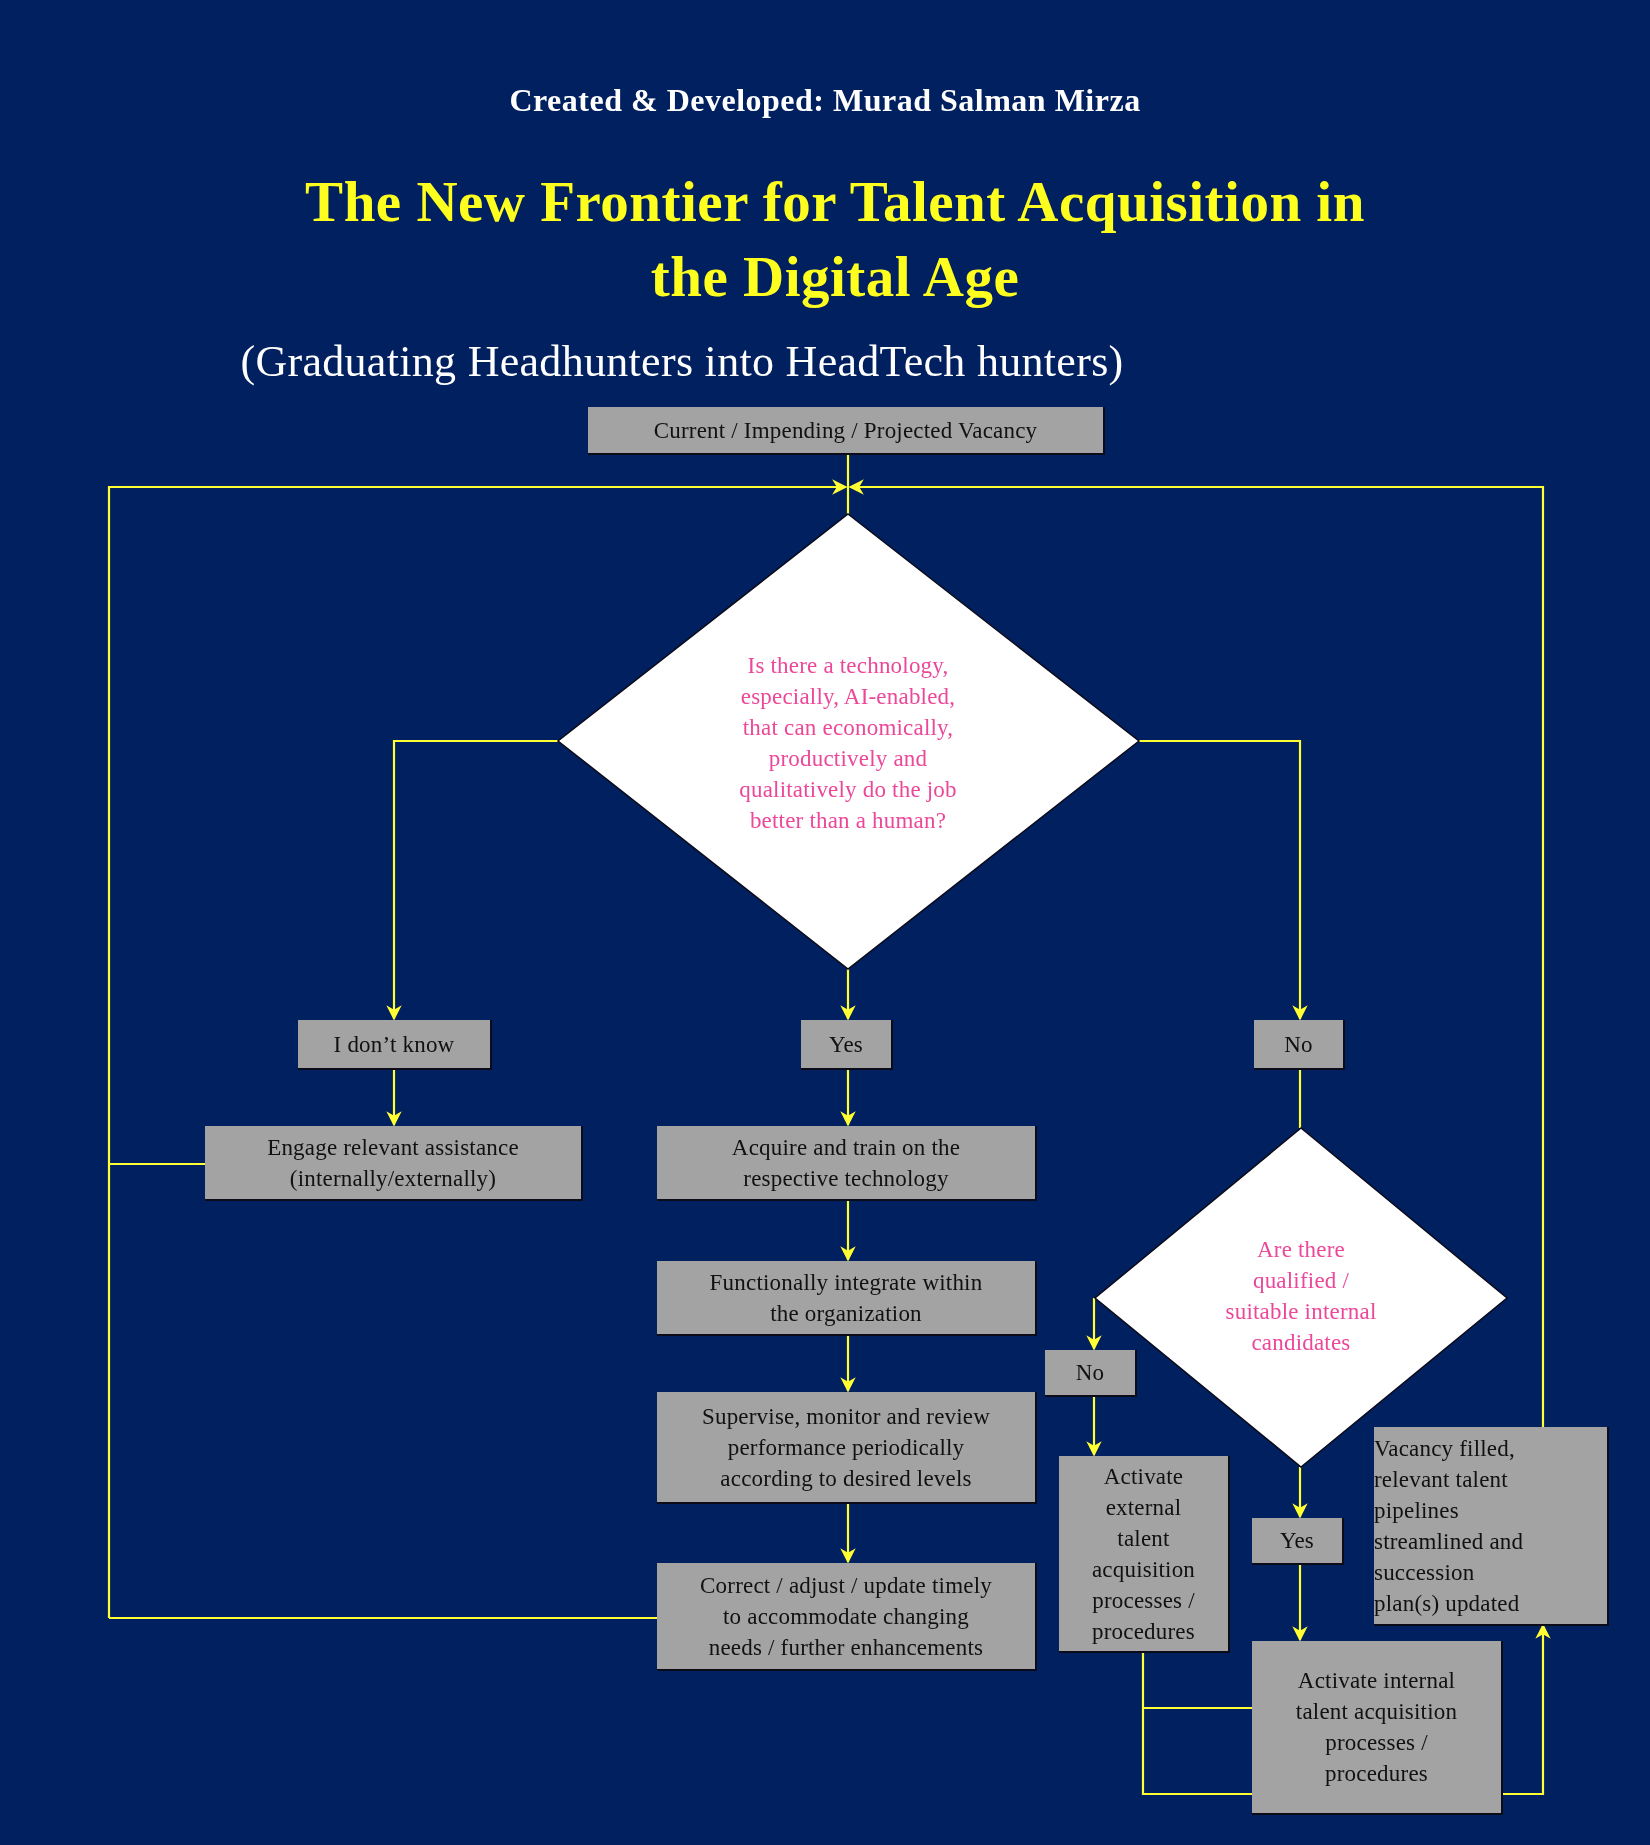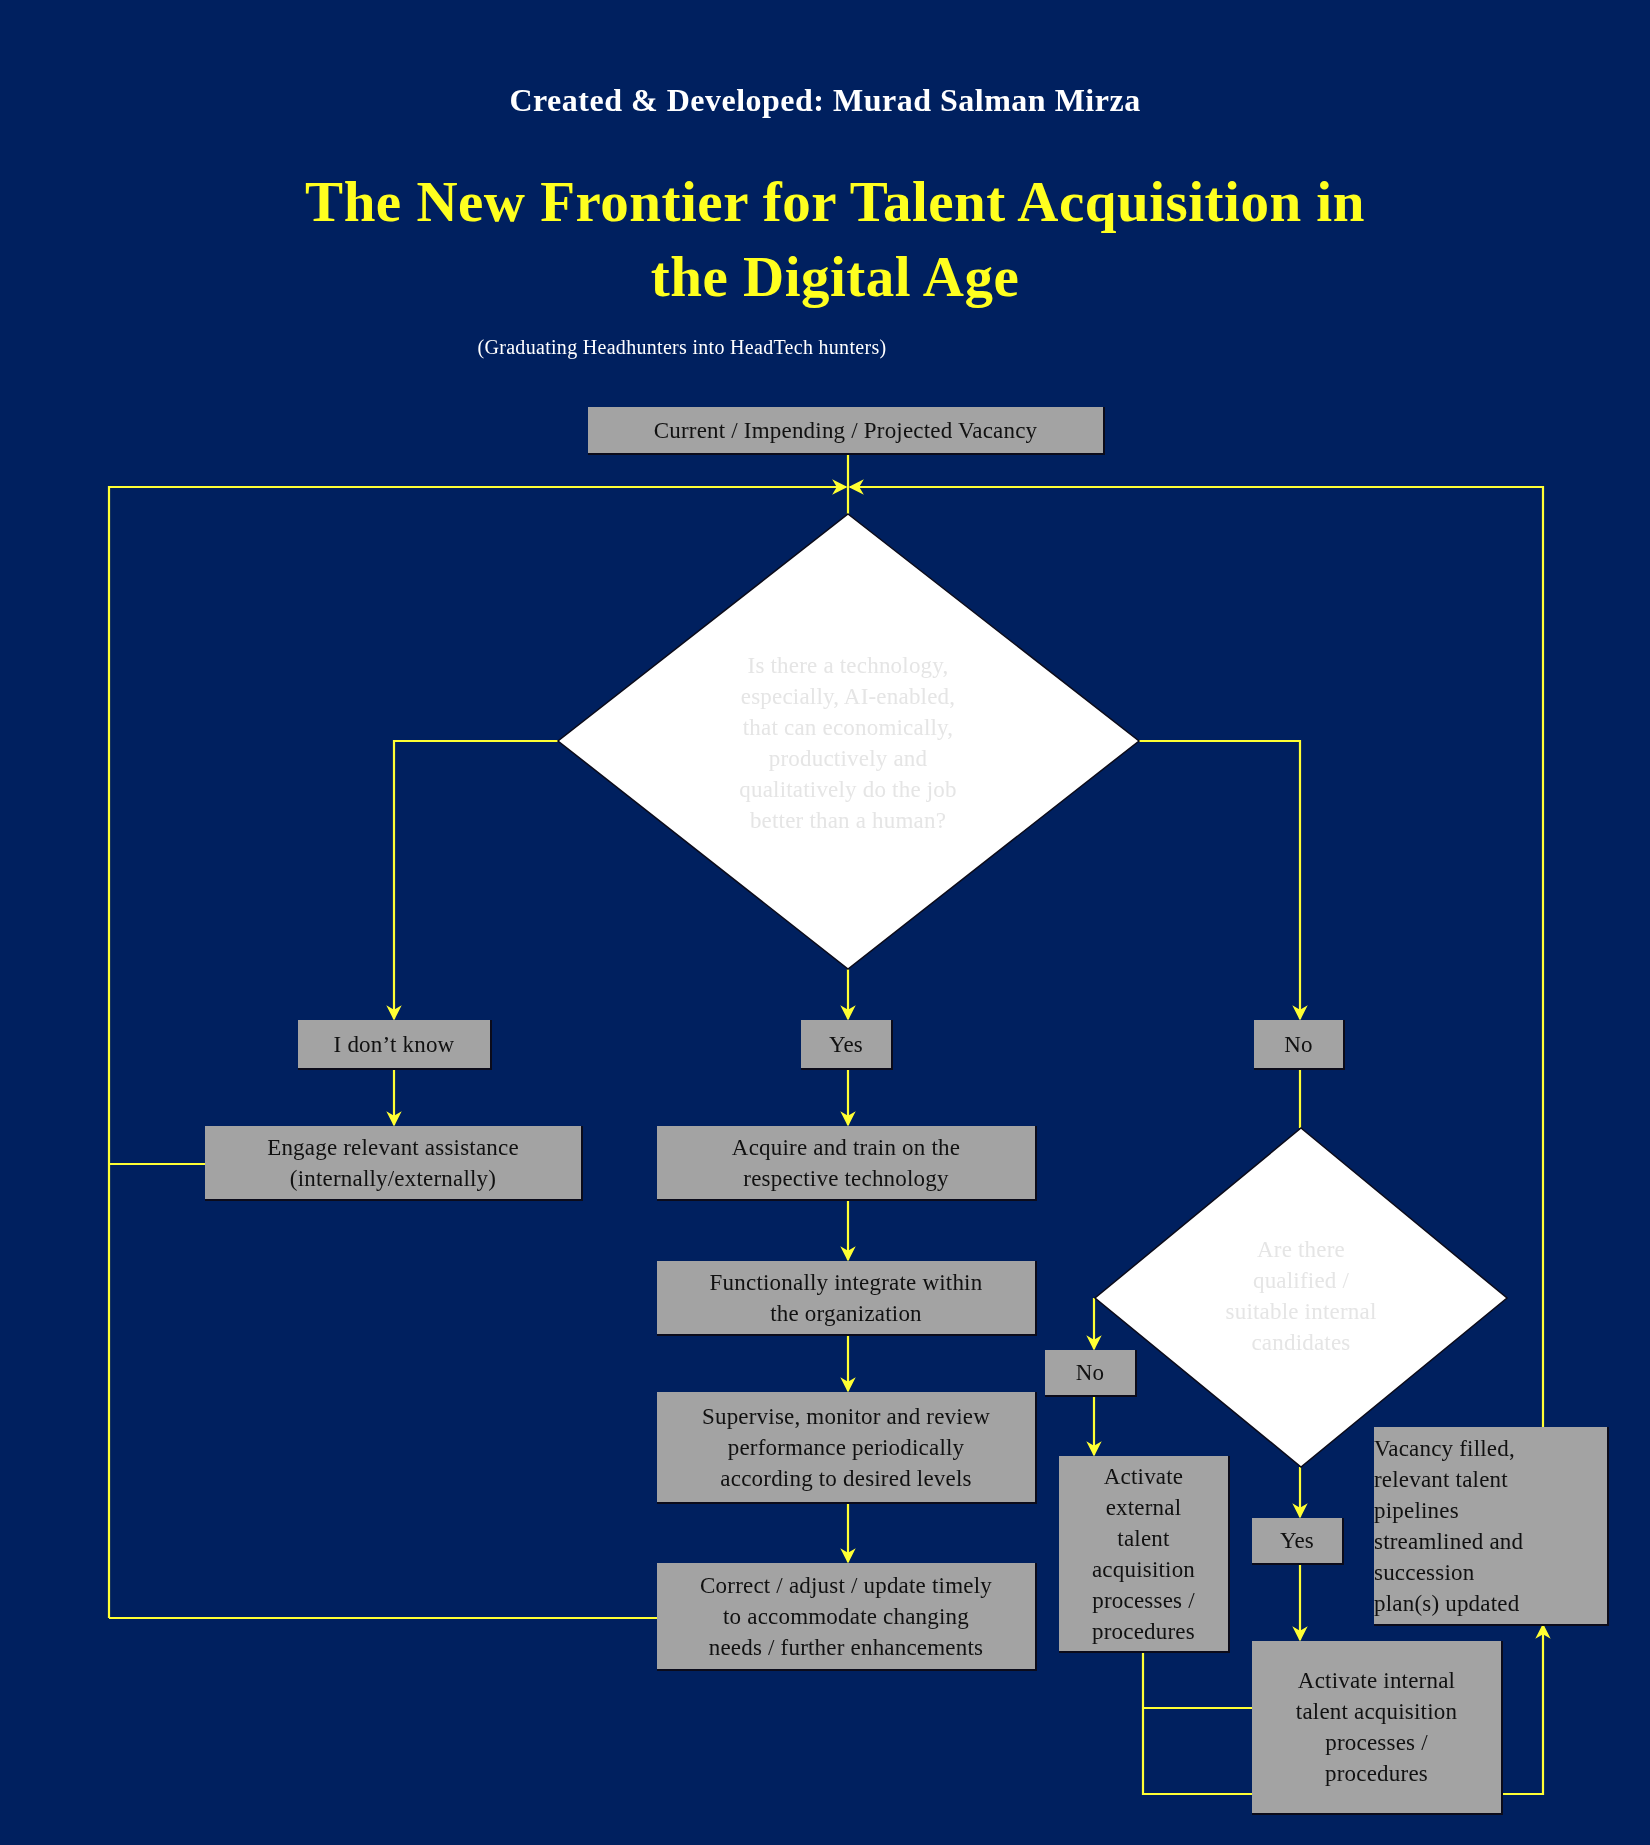--- a/index.html
+++ b/index.html
@@ -11,32 +11,32 @@
   .author {
     position: absolute; left: 0; width: 1650px; top: 82px; text-align: center;
     color: #ffffff; font-weight: bold; font-size: 32px; letter-spacing: 0.5px;
   }
   .title {
     position: absolute; left: 0; width: 1650px; top: 164px; text-align: center;
     color: #ffff1f; font-weight: bold; font-size: 57px; line-height: 75px; letter-spacing: 0.5px; margin-left: 10px;
   }
   .subtitle {
     position: absolute; left: 0; width: 1364px; top: 336px; text-align: center;
-    color: #ffffff; font-size: 20px; letter-spacing: 0.3px;
+    color: #ffffff; font-size: 44px; letter-spacing: 0.3px;
   }
   svg.connectors { position: absolute; left: 0; top: 0; }
   .box {
     position: absolute; background: #a3a3a3; color: #111111;
     box-shadow: 1px 1px 0 1px #0b0b1a;
     display: flex; align-items: center; justify-content: center; text-align: center;
     font-size: 23px; line-height: 31px; box-sizing: border-box; letter-spacing: 0.2px;
   }
   .box.left-align { justify-content: flex-start; text-align: left; }
   .diamond-text {
-    position: absolute; color: #e5e5e5; text-align: center;
+    position: absolute; color: #ec4899; text-align: center;
     font-size: 23px; line-height: 31px; letter-spacing: 0.2px;
   }
   .pre { white-space: pre-line; }
 </style>
 </head>
 <body>
 
 <div class="author">Created &amp; Developed: Murad Salman Mirza</div>
 <div class="title pre">The New Frontier for Talent Acquisition in
 the Digital Age</div>

